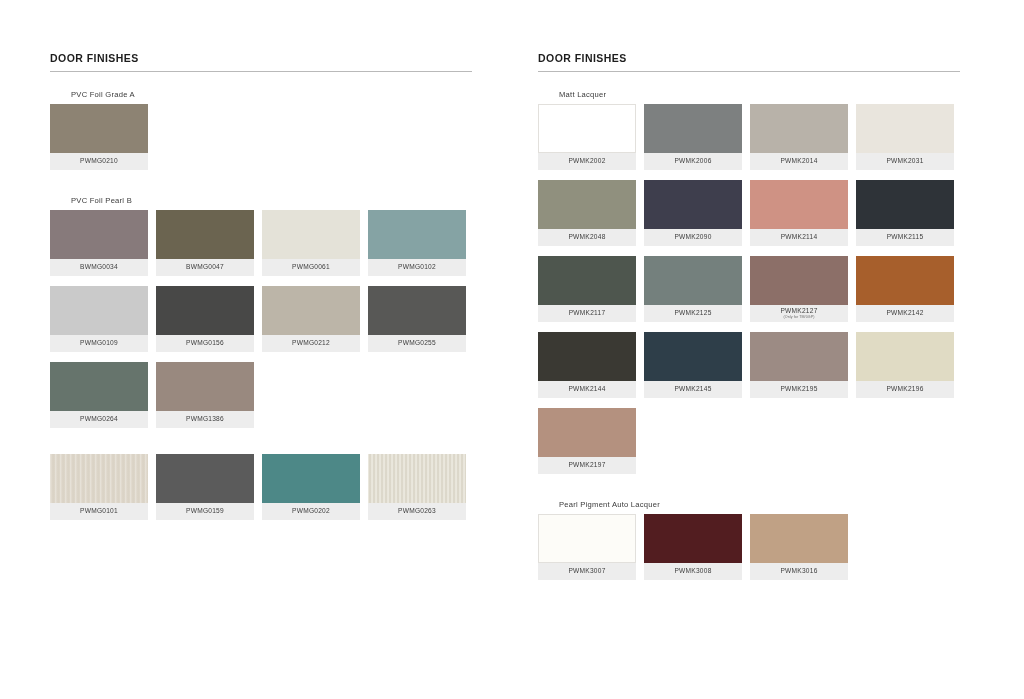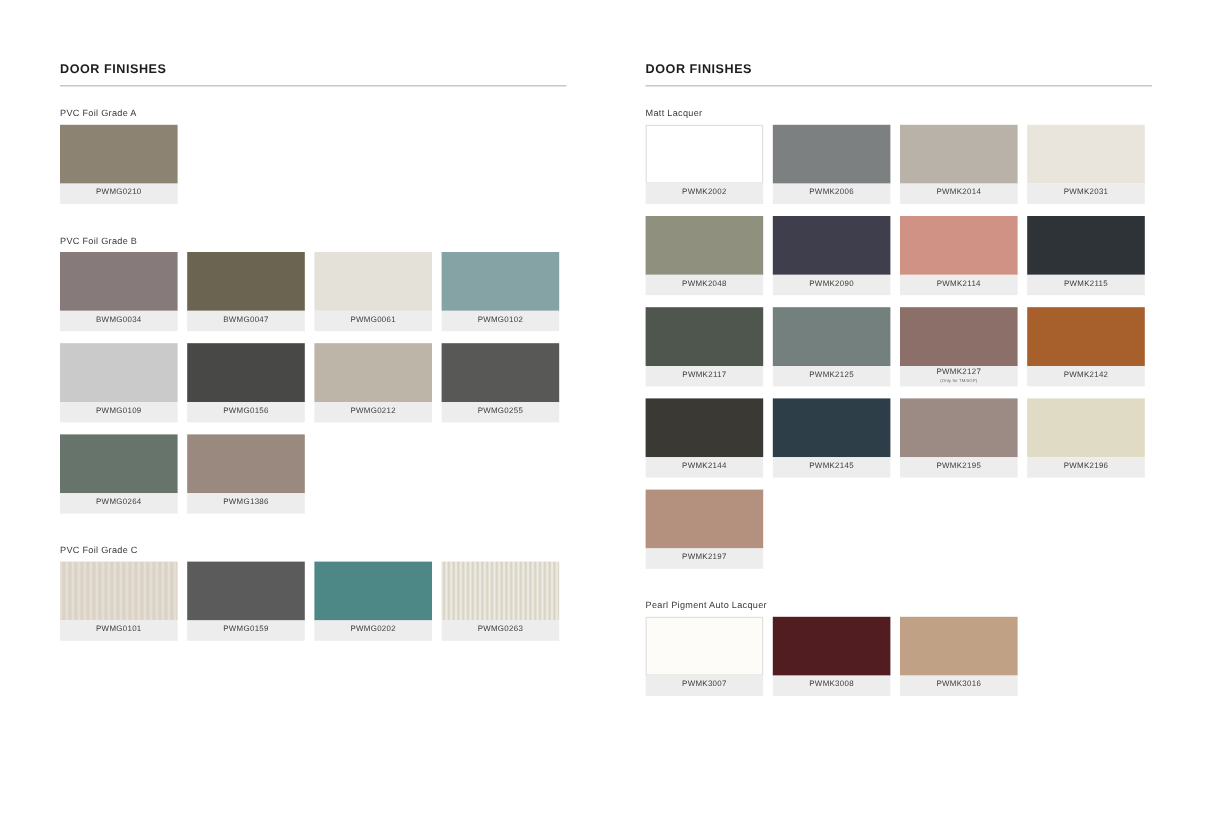--- a/index.html
+++ b/index.html
@@ -46,20 +46,21 @@
   .group {
     margin-bottom: 16px;
   }
 
   .group-title {
     font-size: 7.6px;
     color: #3a3a3a;
     letter-spacing: 0.25px;
     margin-bottom: 5px;
     font-weight: normal;
+    margin-left: 21px;
   }
 
   .swatch-grid {
     display: flex;
     flex-wrap: wrap;
     gap: 0;
   }
 
   .swatch {
     width: 98px;
@@ -136,21 +137,21 @@
         <div class="swatch-grid">
           <div class="swatch">
             <div class="chip" style="background-color: rgb(141, 131, 115);"></div>
             <div class="label">
               <div class="label-code">PWMG0210</div>
             </div>
           </div>
         </div>
       </div>
       <div class="group">
-        <div class="group-title">PVC Foil Grade B</div>
+        <div class="group-title">PVC Foil Pearl B</div>
         <div class="swatch-grid">
           <div class="swatch">
             <div class="chip" style="background-color: rgb(135, 122, 123);"></div>
             <div class="label">
               <div class="label-code">BWMG0034</div>
             </div>
           </div>
           <div class="swatch">
             <div class="chip" style="background-color: rgb(107, 100, 80);"></div>
             <div class="label">
@@ -201,21 +202,20 @@
           </div>
           <div class="swatch">
             <div class="chip" style="background-color: rgb(153, 137, 127);"></div>
             <div class="label">
               <div class="label-code">PWMG1386</div>
             </div>
           </div>
         </div>
       </div>
       <div class="group">
-        <div class="group-title">PVC Foil Grade C</div>
         <div class="swatch-grid">
           <div class="swatch">
             <div class="chip grain-soft" style="background-color: rgb(222, 215, 202);"></div>
             <div class="label">
               <div class="label-code">PWMG0101</div>
             </div>
           </div>
           <div class="swatch">
             <div class="chip" style="background-color: rgb(91, 91, 91);"></div>
             <div class="label">

